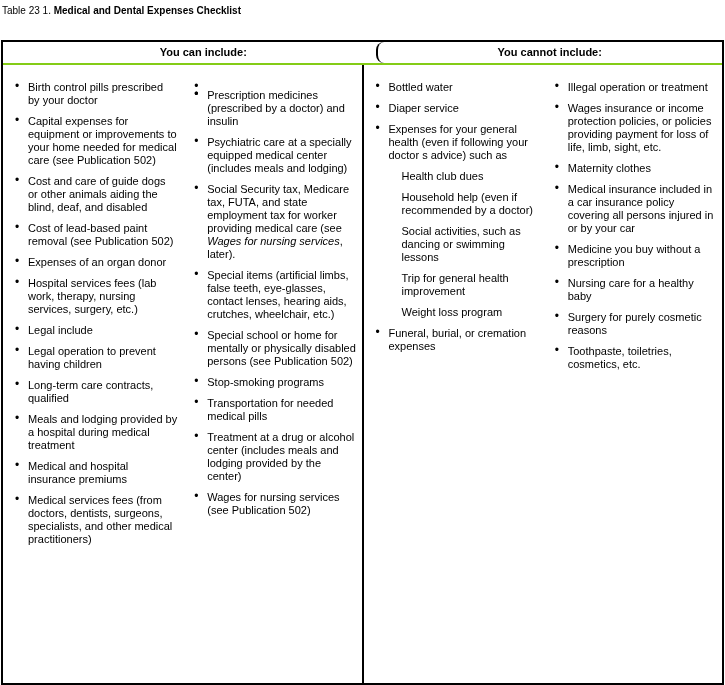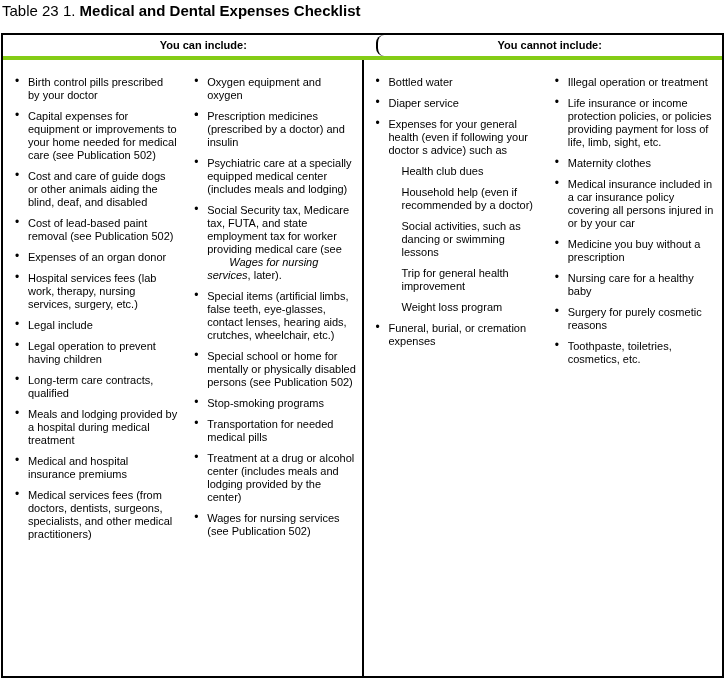--- a/index.html
+++ b/index.html
@@ -3,46 +3,46 @@
 <meta charset="utf-8">
 <style>
   html,body{margin:0;padding:0;background:#fff;color:#000;}
   body{
     width:725px;height:685px;
     font-family:"Liberation Sans", sans-serif;
     font-size:11px;line-height:13px;
     -webkit-font-smoothing:none;
   }
   .page{padding:2px 1px 0 1px;box-sizing:border-box;width:725px;height:685px;}
-  .title{font-size:15px;line-height:15px;padding:1px 0 15px 1px;white-space:nowrap;}
+  .title{font-size:10px;line-height:15px;padding:1px 0 22px 1px;white-space:nowrap;}
   .title .bold{font-weight:bold;}
   .tbl{
     border:2px solid #000;
     height:645px;
     box-sizing:border-box;
     display:flex;flex-direction:column;
     background:#fff;
   }
-  .thead{display:flex;border-bottom:4px solid #84cc16;flex:0 0 auto;padding-left:28px;}
+  .thead{display:flex;border-bottom:2px solid #84cc16;flex:0 0 auto;padding-left:28px;}
   .th{
     flex:1 1 0;text-align:center;font-weight:bold;
     padding:4px 2px;box-sizing:border-box;
   }
   .th + .th{border-left:2px solid #000;border-radius:8px;}
   .tbody{display:flex;flex:1 1 auto;overflow:hidden;}
   .half{flex:1 1 0;display:flex;padding-top:16px;box-sizing:border-box;}
   .half + .half{border-left:2px solid #000;}
   ul.col{
     flex:1 1 0;list-style:none;margin:0;
     padding:0 5px 0 12px;box-sizing:border-box;
   }
   ul.col li{position:relative;padding-left:13px;margin:0 0 8px 0;}
   .blt{position:absolute;left:0;top:-1px;font-size:12px;}
   .sub{margin-top:8px;padding-left:13px;}
-  .it{font-style:italic;margin-left:22px;}
+  .it{font-style:italic;}
 </style>
 </head>
 <body>
 
 <div class="page">
   <div class="title">
     <span>Table 23 1.</span>
     <span class="bold">Medical and Dental Expenses Checklist</span>
   </div>
 
@@ -61,21 +61,21 @@
             <li><span class="blt">•</span><span class="txt"><span>Expenses of an organ donor</span></span></li>
             <li><span class="blt">•</span><span class="txt"><span>Hospital services fees (lab work, therapy, nursing services, surgery, etc.)</span></span></li>
             <li><span class="blt">•</span><span class="txt"><span>Legal include</span></span></li>
             <li><span class="blt">•</span><span class="txt"><span>Legal operation to prevent having children</span></span></li>
             <li><span class="blt">•</span><span class="txt"><span>Long-term care contracts, qualified</span></span></li>
             <li><span class="blt">•</span><span class="txt"><span>Meals and lodging provided by a hospital during medical treatment</span></span></li>
             <li><span class="blt">•</span><span class="txt"><span>Medical and hospital insurance premiums</span></span></li>
             <li><span class="blt">•</span><span class="txt"><span>Medical services fees (from doctors, dentists, surgeons, specialists, and other medical practitioners)</span></span></li>
           </ul>
         <ul class="col">
-            <li><span class="blt">•</span><span class="txt"><span>Oxygen equipment and oxygen</span></span></li>
+            <li><span class="blt">•</span></li>
             <li><span class="blt">•</span></li>
             <li><span class="blt">•</span><span class="txt"><span>Prescription medicines (prescribed by a doctor) and insulin</span></span></li>
             <li><span class="blt">•</span><span class="txt"><span>Psychiatric care at a specially equipped medical center (includes meals and lodging)</span></span></li>
             <li><span class="blt">•</span><span class="txt"><span>Social Security tax, Medicare tax, FUTA, and state employment tax for worker providing medical care (see </span><span class="it">Wages for nursing services</span><span>, later).</span></span></li>
             <li><span class="blt">•</span><span class="txt"><span>Special items (artificial limbs, false teeth, eye-glasses, contact lenses, hearing aids, crutches, wheelchair, etc.)</span></span></li>
             <li><span class="blt">•</span><span class="txt"><span>Special school or home for mentally or physically disabled persons (see Publication 502)</span></span></li>
             <li><span class="blt">•</span><span class="txt"><span>Stop-smoking programs</span></span></li>
             <li><span class="blt">•</span><span class="txt"><span>Transportation for needed medical pills</span></span></li>
             <li><span class="blt">•</span><span class="txt"><span>Treatment at a drug or alcohol center (includes meals and lodging provided by the center)</span></span></li>
             <li><span class="blt">•</span><span class="txt"><span>Wages for nursing services (see Publication 502)</span></span></li>
@@ -83,21 +83,21 @@
       </div>
       <div class="half">
         <ul class="col">
             <li><span class="blt">•</span><span class="txt"><span>Bottled water</span></span></li>
             <li><span class="blt">•</span><span class="txt"><span>Diaper service</span></span></li>
             <li><span class="blt">•</span><span class="txt"><span>Expenses for your general health (even if following your doctor s advice) such as</span></span><div class="sub">Health club dues</div><div class="sub">Household help (even if recommended by a doctor)</div><div class="sub">Social activities, such as dancing or swimming lessons</div><div class="sub">Trip for general health improvement</div><div class="sub">Weight loss program</div></li>
             <li><span class="blt">•</span><span class="txt"><span>Funeral, burial, or cremation expenses</span></span></li>
           </ul>
         <ul class="col">
             <li><span class="blt">•</span><span class="txt"><span>Illegal operation or treatment</span></span></li>
-            <li><span class="blt">•</span><span class="txt"><span>Life insurance or income protection policies, or policies providing payment for loss of life, limb, sight, etc.</span></span></li>
+            <li><span class="blt">•</span><span class="txt"><span>Wages insurance or income protection policies, or policies providing payment for loss of life, limb, sight, etc.</span></span></li>
             <li><span class="blt">•</span><span class="txt"><span>Maternity clothes</span></span></li>
             <li><span class="blt">•</span><span class="txt"><span>Medical insurance included in a car insurance policy covering all persons injured in or by your car</span></span></li>
             <li><span class="blt">•</span><span class="txt"><span>Medicine you buy without a prescription</span></span></li>
             <li><span class="blt">•</span><span class="txt"><span>Nursing care for a healthy baby</span></span></li>
             <li><span class="blt">•</span><span class="txt"><span>Surgery for purely cosmetic reasons</span></span></li>
             <li><span class="blt">•</span><span class="txt"><span>Toothpaste, toiletries, cosmetics, etc.</span></span></li>
           </ul>
       </div>
     </div>
   </div>

